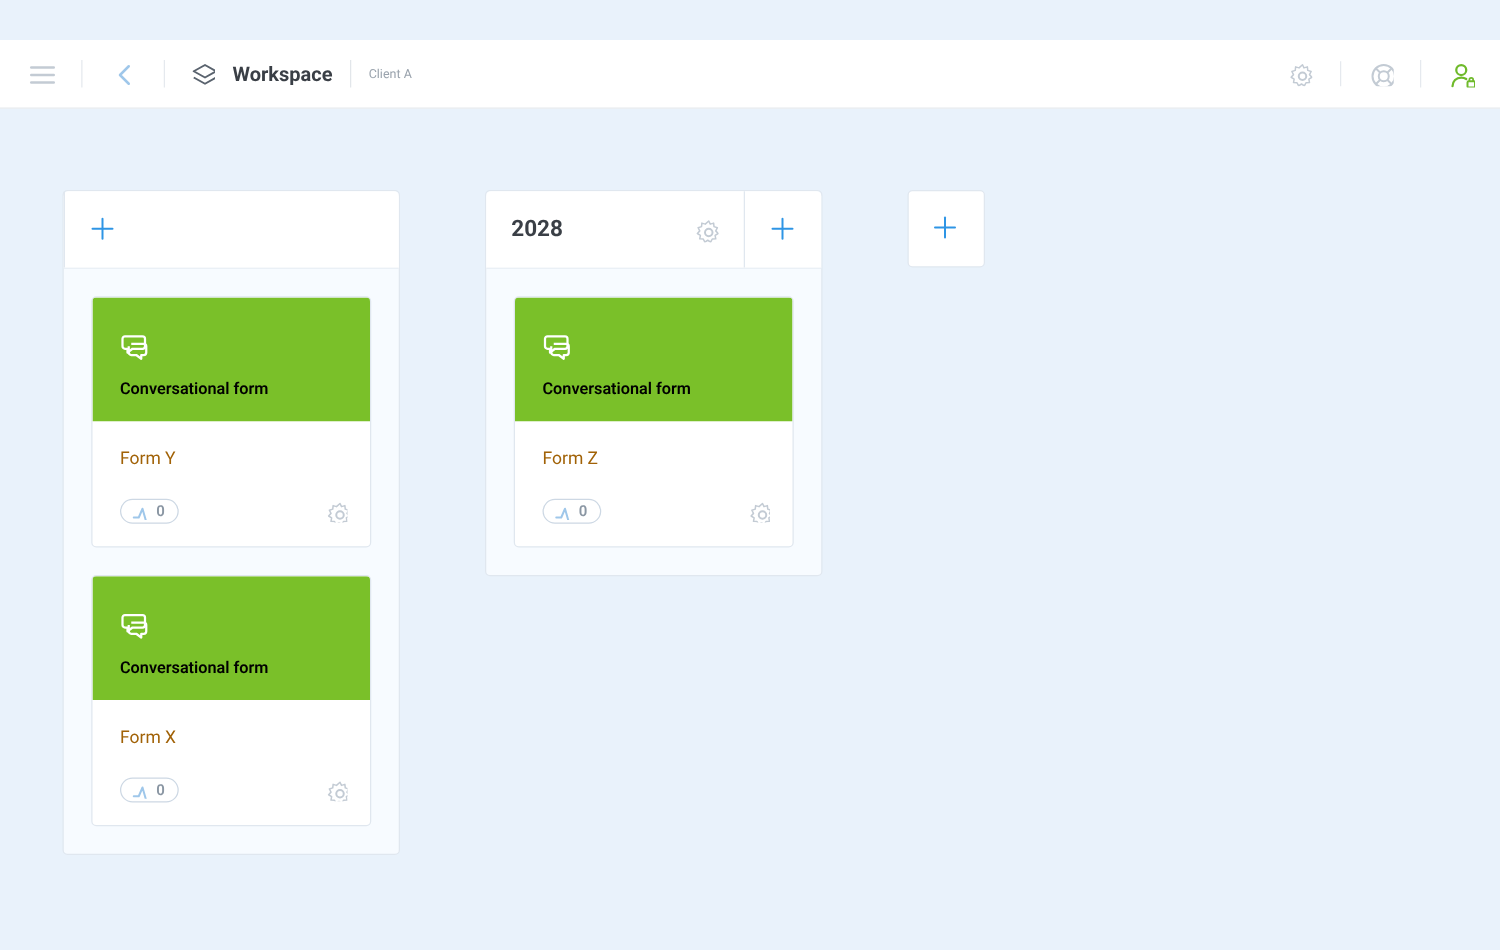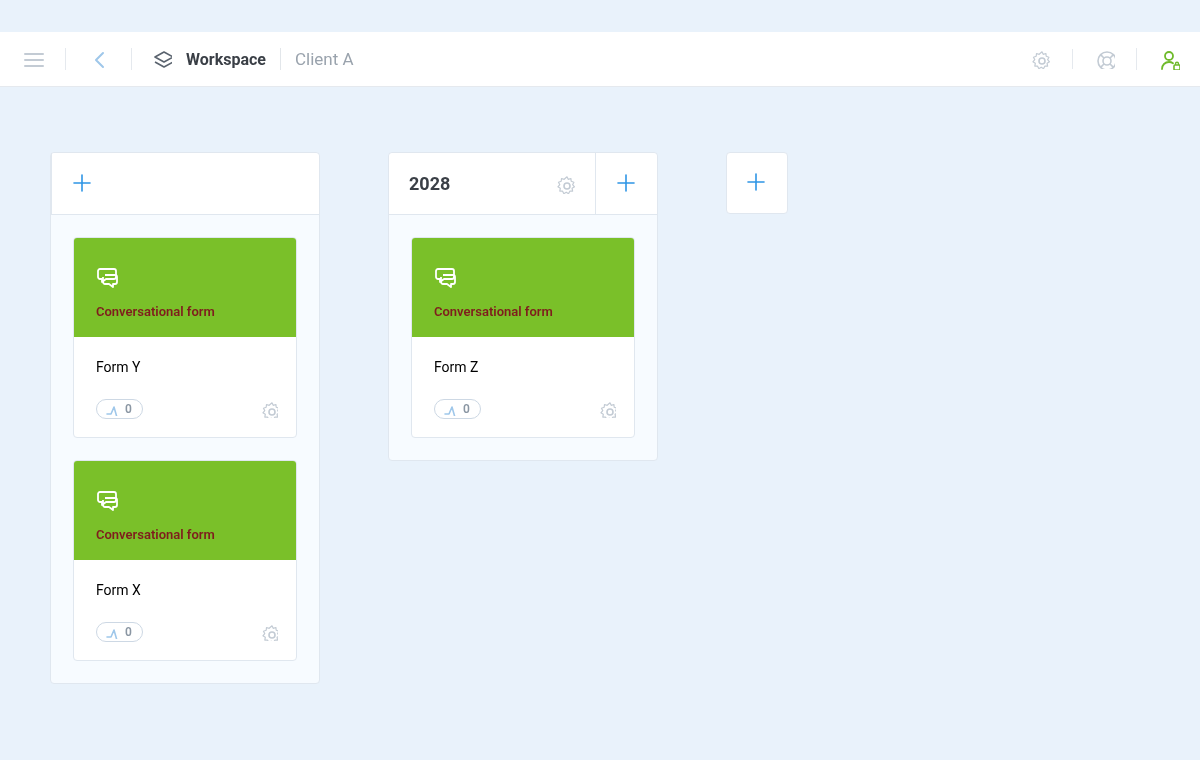--- a/index.html
+++ b/index.html
@@ -41,21 +41,21 @@
     color: #3a3f46;
     font-size: 16px;
   }
   .tb-title .divider {
     width: 1px;
     height: 22px;
     background: #e2e6ea;
   }
   .tb-title .client-label {
     color: #9aa3ad;
-    font-size: 17px;
+    font-size: 10px;
   }
   .tb-spacer { flex: 1; }
   .tb-icon-cell {
     width: 64px;
     display: flex;
     align-items: center;
     justify-content: center;
     cursor: pointer;
   }
   .tb-icon-cell.bordered { border-left: 1px solid #e5e9ee; }
@@ -111,33 +111,33 @@
   }
 
   .card {
     background: #fff;
     border: 1px solid #e0e7ef;
     border-radius: 4px;
     overflow: hidden;
   }
   .card-top {
     background: #7ac029;
-    color: #7f1d1d;
+    color: #000000;
     padding: 26px 22px 18px 22px;
   }
   .card-type {
     font-weight: 600;
     font-size: 13px;
     margin-top: 14px;
   }
   .card-mid {
     padding: 22px 22px 10px 22px;
   }
   .card-name {
-    color: #000000;
+    color: #a16207;
     font-size: 14px;
   }
   .card-bot {
     padding: 14px 18px 18px 22px;
     display: flex;
     align-items: center;
     justify-content: space-between;
   }
   .stat-pill {
     border: 1px solid #cdd8e4;

